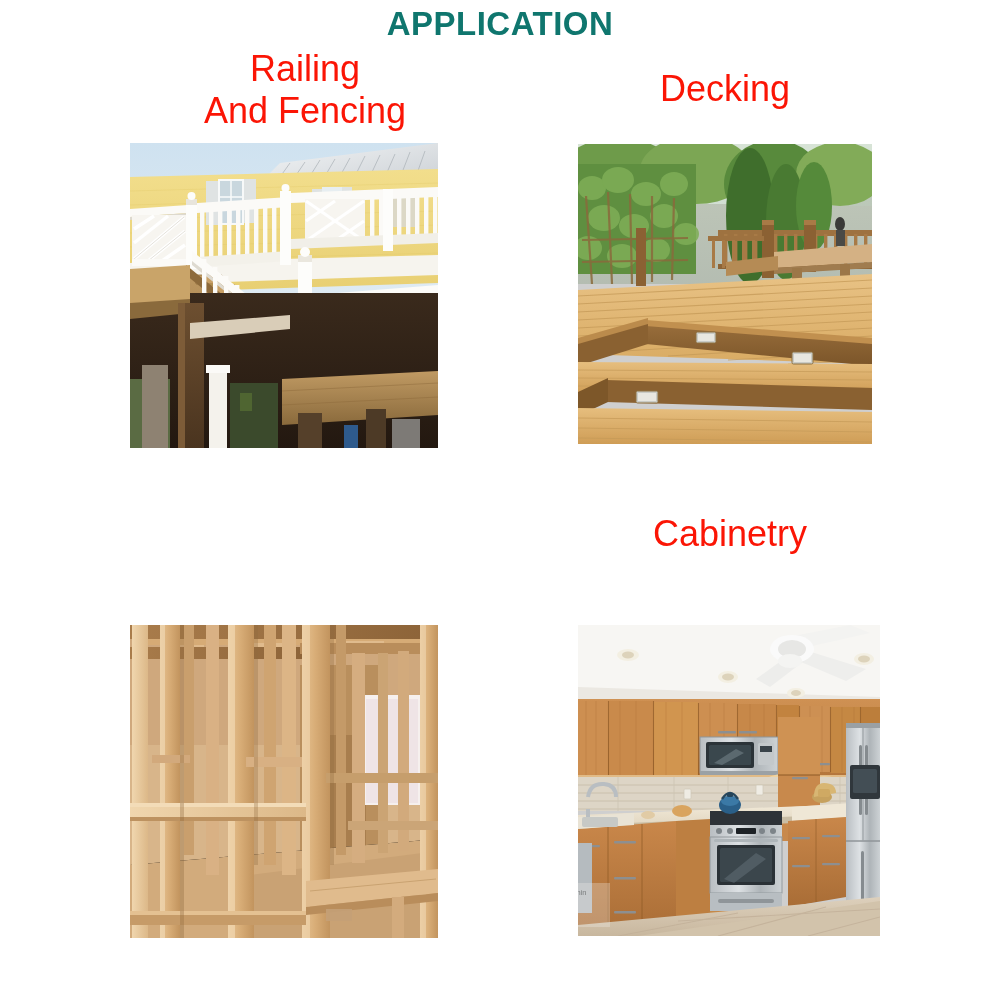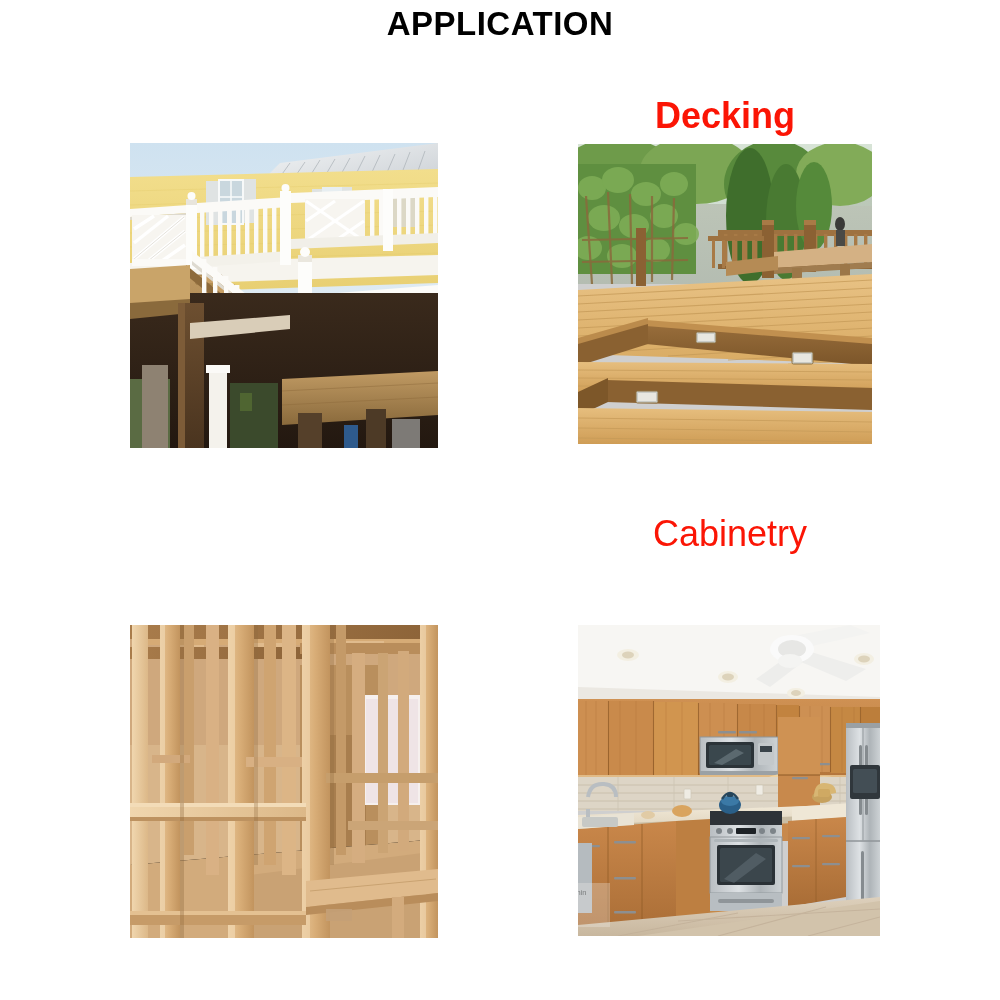--- a/index.html
+++ b/index.html
@@ -13,55 +13,57 @@
   }
   .slide{position:absolute;inset:0;}
 
   
   .title{
     position:absolute;
     top:4px;left:0;width:1000px;
     text-align:center;
     font-size:33px;
     font-weight:bold;
-    color:#000000;
+    color:#0f766e;
     letter-spacing:0.5px;
     line-height:40px;
   }
 
   
   .label{
     position:absolute;
     color:#fb1505;
     font-size:36px;
     font-weight:normal;
     line-height:42px;
     text-align:center;
     white-space:pre-line;
   }
   #label-railing  { left:105px; top:48px;  width:400px; }
-  #label-decking  { left:565px; top:95px;  width:320px;font-weight:bold; }
+  #label-decking  { left:565px; top:68px;  width:320px; }
   #label-framing  { left:105px; top:537px; width:400px; }
   #label-cabinetry{ left:560px; top:513px; width:340px; }
 
   
   .photo{position:absolute;overflow:hidden;background:#cfcfcf;}
   #photo-railing  { left:130px; top:143px; width:308px; height:305px; }
   #photo-decking  { left:578px; top:144px; width:294px; height:300px; }
   #photo-framing  { left:130px; top:625px; width:308px; height:313px; }
   #photo-cabinetry{ left:578px; top:625px; width:302px; height:311px; }
   .photo svg{display:block;width:100%;height:100%;}
 </style>
 </head>
 <body>
 
 <div class="slide">
 
   <div class="title">APPLICATION</div>
 
+  <div class="label" id="label-railing">Railing
+And Fencing</div>
 
   <div class="label" id="label-decking">Decking</div>
 
 
   <div class="label" id="label-cabinetry">Cabinetry</div>
 
   <div class="photo" id="photo-railing">
     <svg viewBox="0 0 308 305" preserveAspectRatio="none">
       <defs>
         <linearGradient id="rSky" x1="0" y1="0" x2="0" y2="1">

